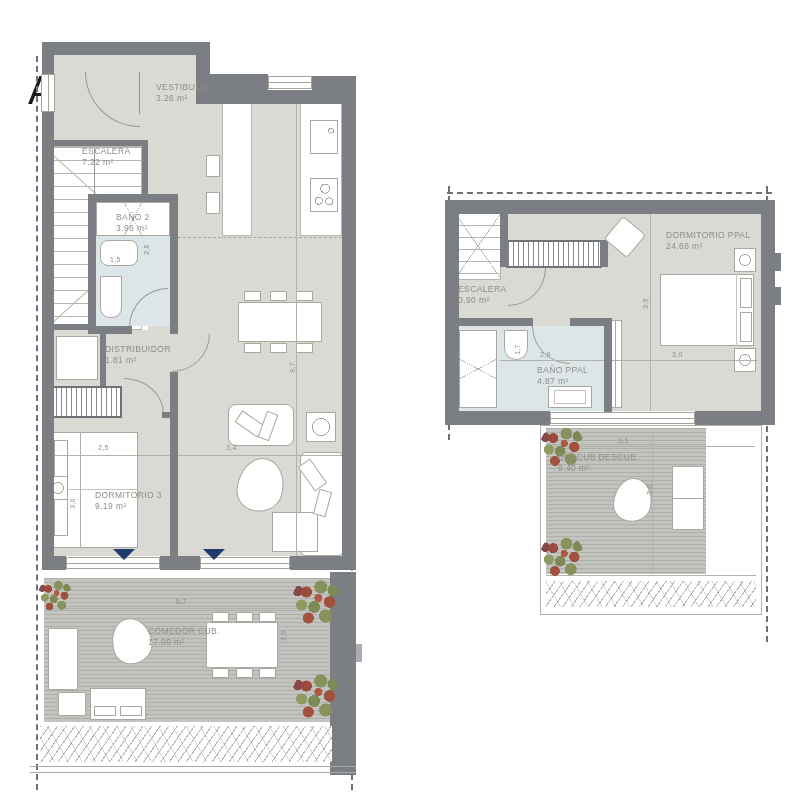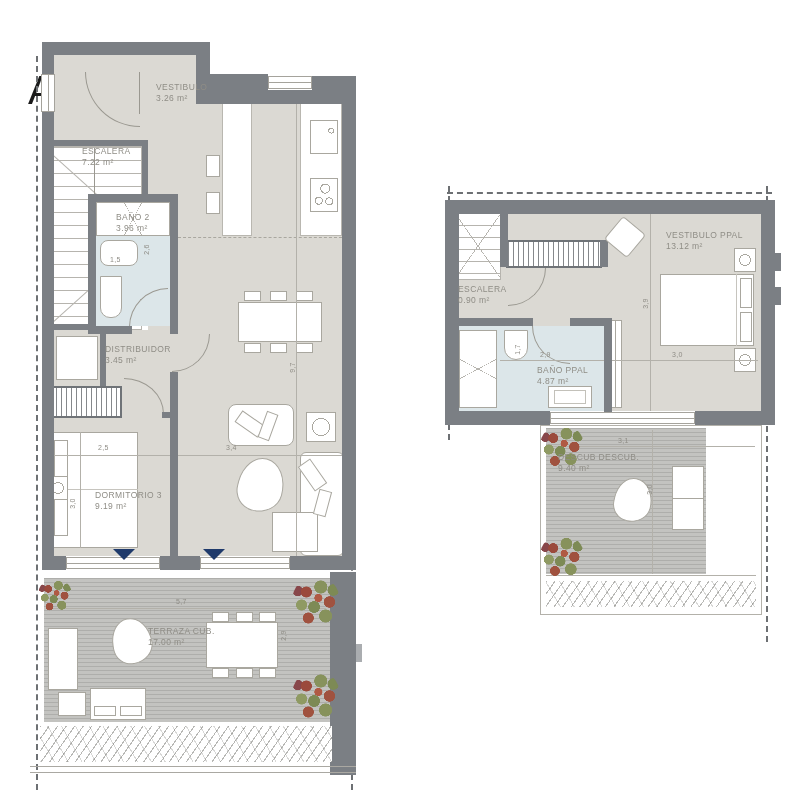--- a/index.html
+++ b/index.html
@@ -192,28 +192,28 @@
     <div class="rlabel" style="left:82px;top:146px;">
       <span>ESCALERA</span>
       <span>7.22 m²</span>
     </div>
     <div class="rlabel" style="left:116px;top:212px;">
       <span>BAÑO 2</span>
       <span>3.96 m²</span>
     </div>
     <div class="rlabel" style="left:105px;top:344px;">
       <span>DISTRIBUIDOR</span>
-      <span>3.45 m²</span>
+      <span>1.81 m²</span>
     </div>
     <div class="rlabel" style="left:95px;top:490px;">
       <span>DORMITORIO 3</span>
       <span>9.19 m²</span>
     </div>
     <div class="rlabel" style="left:148px;top:626px;">
-      <span>TERRAZA CUB.</span>
+      <span>COMEDOR CUB.</span>
       <span>17.00 m²</span>
     </div>
 
     <span class="dim" style="left:110px;top:256px;">1,5</span>
     <span class="dim v" style="left:141px;top:246px;">2,6</span>
     <span class="dim" style="left:98px;top:444px;">2,5</span>
     <span class="dim v" style="left:67px;top:500px;">3,0</span>
     <span class="dim" style="left:226px;top:444px;">3,4</span>
     <span class="dim v" style="left:287px;top:364px;">9,7</span>
     <span class="dim" style="left:176px;top:598px;">5,7</span>
@@ -275,22 +275,22 @@
     <div class="wall" style="left:204px;top:318px;width:8px;height:100px;"></div>
     <div class="wall" style="left:45px;top:411px;width:105px;height:14px;"></div>
     <div class="win" style="left:150px;top:412px;width:145px;height:12px;"></div>
     <div class="wall" style="left:295px;top:411px;width:80px;height:14px;"></div>
 
     <div class="rlabel" style="left:58px;top:284px;">
       <span>ESCALERA</span>
       <span>0.90 m²</span>
     </div>
     <div class="rlabel" style="left:266px;top:230px;">
-      <span>VESTIBULO PPAL</span>
-      <span>13.12 m²</span>
+      <span>DORMITORIO PPAL</span>
+      <span>24.66 m²</span>
     </div>
     <div class="rlabel" style="left:137px;top:365px;">
       <span>BAÑO PPAL</span>
       <span>4.87 m²</span>
     </div>
     <div class="rlabel" style="left:158px;top:452px;">
       <span>DESCUB DESCUB.</span>
       <span>9.40 m²</span>
     </div>
 

